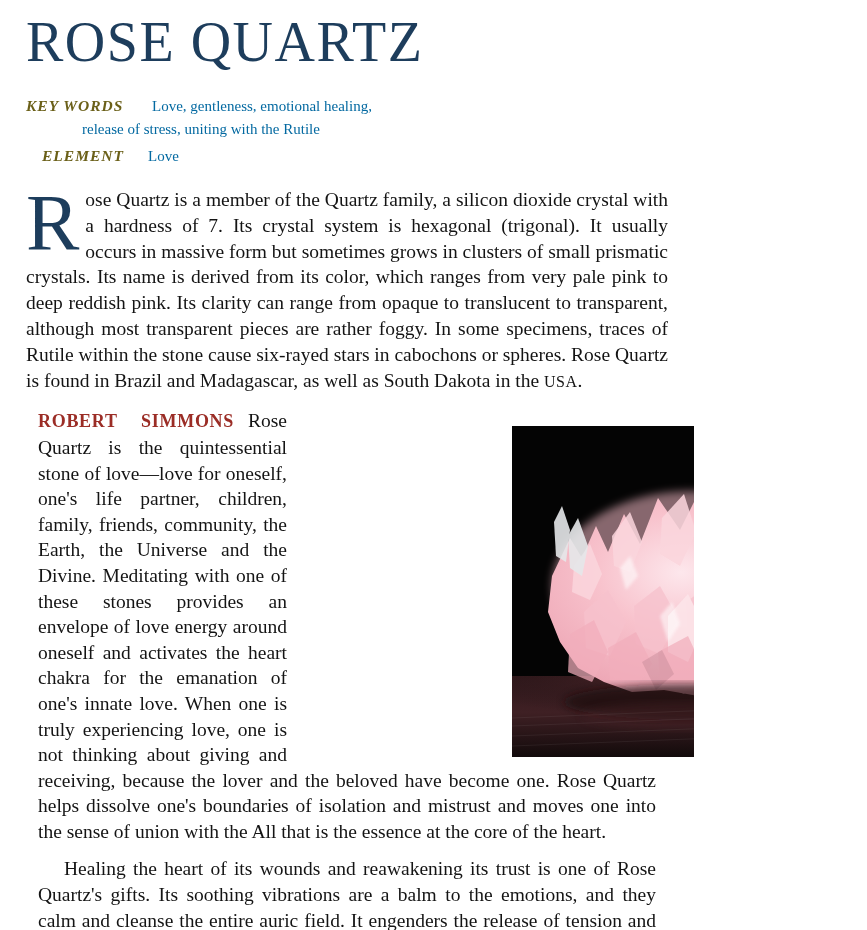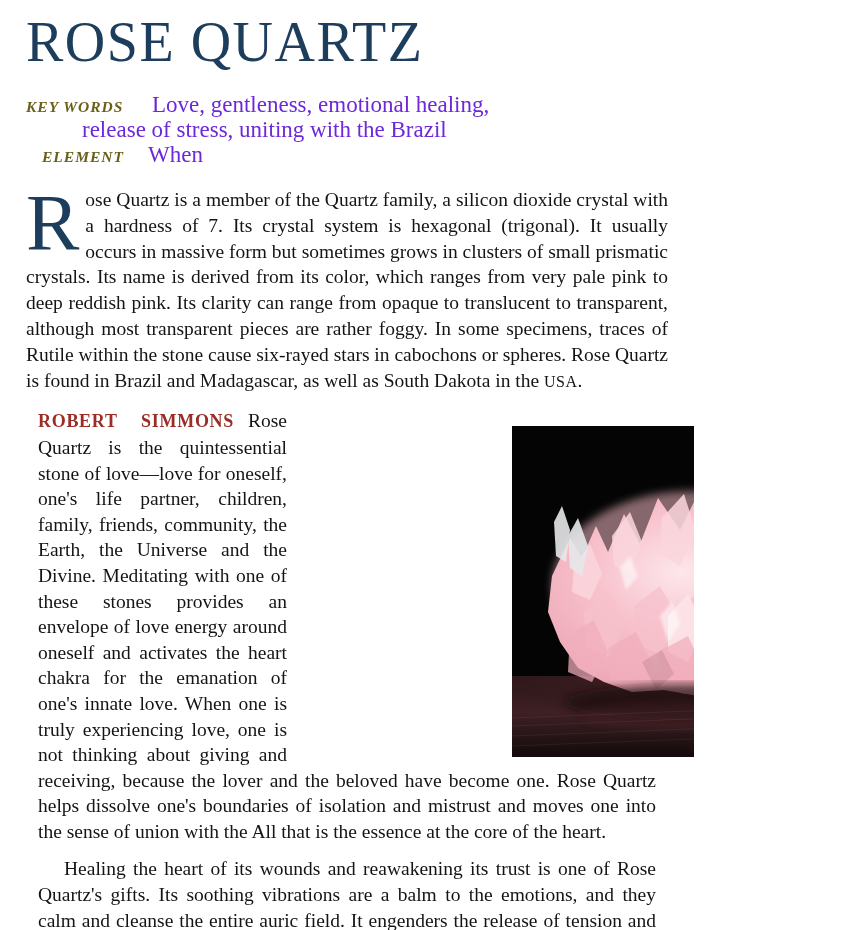--- a/index.html
+++ b/index.html
@@ -56,22 +56,22 @@
     letter-spacing: 1.0px;
     color: #6b6019;
     text-transform: uppercase;
     display: inline-block;
     font-style: italic;
   }
   .attr-label.kw { width: 126px; }
   .attr-label.el { width: 106px; margin-left: 16px; }
   .attr-label.ch { width: 106px; }
   .attr-value {
-    font-size: 23px;
-    color: #6d28d9;
+    font-size: 15px;
+    color: #0369a1;
   }
   .attr-row.keywords {
     text-indent: 0;
   }
   .kw-line2 {
     display: block;
     padding-left: 56px;
     margin-top: -2px;
   }
 
@@ -148,25 +148,25 @@
 <body>
 
 <div class="page">
 
   <h1 class="stone-title">ROSE QUARTZ</h1>
 
   <div class="attrs">
 
     <div class="attr-row keywords">
       <span class="attr-label kw">KEY WORDS</span><span class="attr-value">Love, gentleness, emotional healing,</span>
-      <span class="attr-value kw-line2">release of stress, uniting with the Brazil</span>
+      <span class="attr-value kw-line2">release of stress, uniting with the Rutile</span>
     </div>
 
     <div class="attr-row">
-      <span class="attr-label el">ELEMENT</span><span class="attr-value">When</span>
+      <span class="attr-label el">ELEMENT</span><span class="attr-value">Love</span>
     </div>
 
 
   </div>
 
   <p class="intro">
     <span class="dropcap">R</span><span>ose Quartz is a member of the Quartz family, a silicon dioxide crystal with a hardness of 7. Its crystal system is hexagonal (trigonal). It usually occurs in massive form but sometimes grows in clusters of small prismatic crystals. Its name is derived from its color, which ranges from very pale pink to deep reddish pink. Its clarity can range from opaque to translucent to transparent, although most transparent pieces are rather foggy. In some specimens, traces of Rutile within the stone cause six-rayed stars in cabochons or spheres. Rose Quartz is found in Brazil and Madagascar, as well as South Dakota in the </span><span class="smallcaps">USA</span><span>.</span>
   </p>
 
   <div class="photo">

